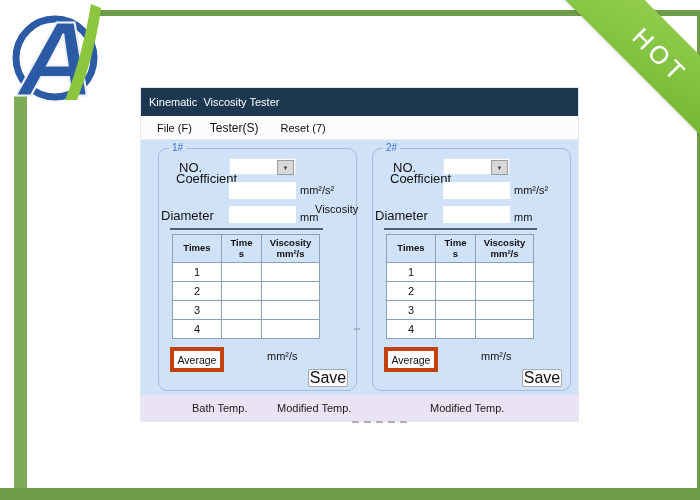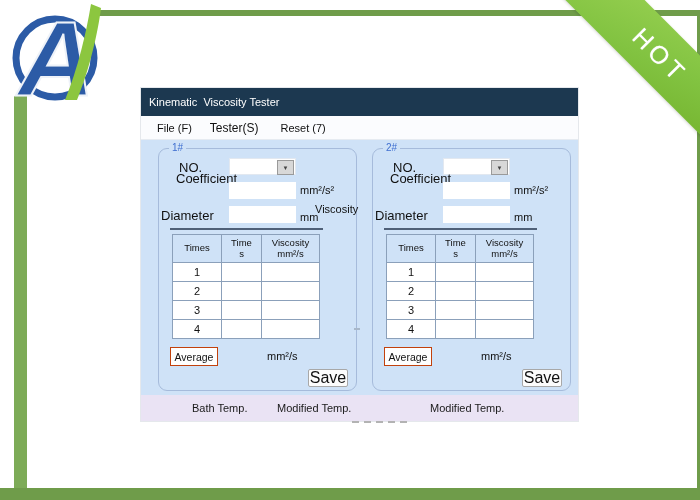--- a/index.html
+++ b/index.html
@@ -63,26 +63,26 @@
     border:1px solid #9a9a9a;font-size:6px;color:#444;
     display:flex;align-items:center;justify-content:center;}
   .unit{position:absolute;font-size:11px;color:#111;}
   .u-coef{left:141px;top:35px;}
   .u-diam{left:141px;top:62px;}
   .u-visc{left:156px;top:54px;}
   .separator{position:absolute;left:11px;top:79px;width:153px;height:2px;background:#4f6078;}
   
   .v-table{position:absolute;left:13px;top:85px;border-collapse:collapse;}
   .v-table th,.v-table td{border:1px solid #8ba0ba;padding:0;text-align:center;}
-  .v-table th{height:27px;font-size:9.5px;font-weight:400;color:#111;line-height:1.15;}
+  .v-table th{height:27px;font-size:9.5px;font-weight:700;color:#111;line-height:1.15;}
   .c1{width:48px;} .c2{width:39px;} .c3{width:57px;}
   .v-table td{height:18px;background:#ffffff;font-size:11px;color:#111;}
   
   .avg-btn{position:absolute;left:11px;top:198px;width:46px;height:17px;font-size:10.5px;
-    background:#fefefe;border:1px solid #c2410c;color:#111;
+    background:#fefefe;border:4px solid #c2410c;color:#111;
     display:flex;align-items:center;justify-content:center;}
   .result-unit{position:absolute;left:108px;top:201px;font-size:11px;color:#111;}
   .save-btn{position:absolute;left:149px;top:220px;width:38px;height:16px;font-size:16px;
     background:#fcfcfc;border:1px solid #a8a8a8;border-radius:2px;color:#111;
     display:flex;align-items:center;justify-content:center;}
   .mid-dash{position:absolute;left:213px;top:188px;width:6px;height:2px;background:#a8b7c9;}
   
   .dashes{position:absolute;left:352px;top:421px;display:flex;gap:5px;}
   .dash{width:7px;height:2px;background:#b3b3b3;}
 </style>

